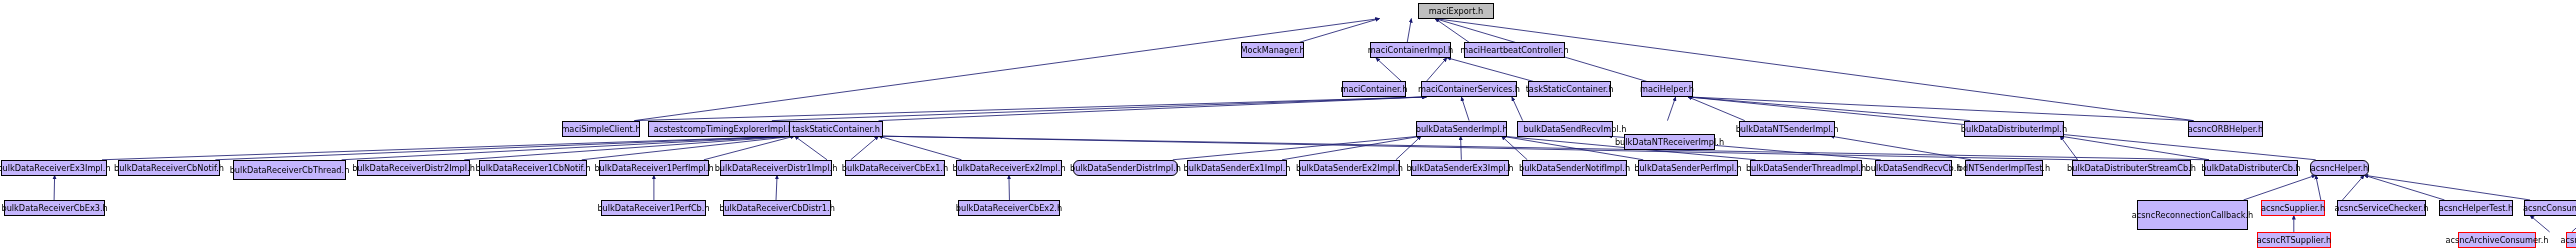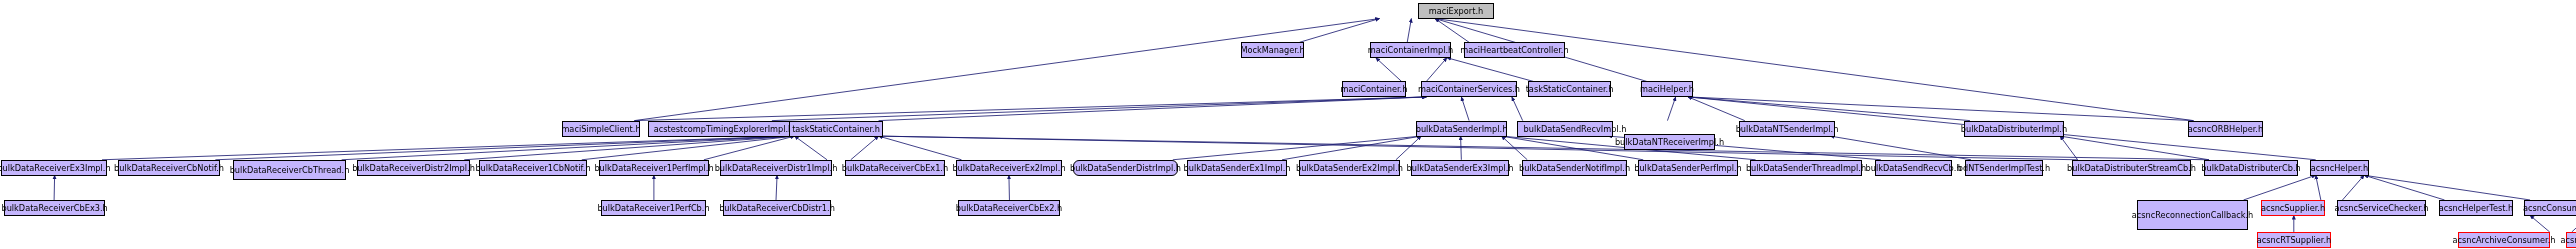--- a/index.html
+++ b/index.html
@@ -141,28 +141,28 @@
       <div class="node" style="left: 1187px; top: 160px; width: 100px; height: 15.5px;">bulkDataSenderEx1Impl.h</div>
       <div class="node" style="left: 1299px; top: 160px; width: 101px; height: 15.5px;">bulkDataSenderEx2Impl.h</div>
       <div class="node" style="left: 1411px; top: 160px; width: 98px; height: 15.5px;">bulkDataSenderEx3Impl.h</div>
       <div class="node" style="left: 1522px; top: 160px; width: 105px; height: 15.5px;">bulkDataSenderNotifImpl.h</div>
       <div class="node" style="left: 1638px; top: 160px; width: 100px; height: 15.5px;">bulkDataSenderPerfImpl.h</div>
       <div class="node" style="left: 1750px; top: 160px; width: 112px; height: 15.5px;">bulkDataSenderThreadImpl.h</div>
       <div class="node" style="left: 1875px; top: 160px; width: 77px; height: 15.5px;">bulkDataSendRecvCb.h</div>
       <div class="node" style="left: 1965px; top: 160px; width: 78px; height: 15.5px;">bdNTSenderImplTest.h</div>
       <div class="node" style="left: 2072px; top: 160px; width: 119px; height: 15.5px;">bulkDataDistributerStreamCb.h</div>
       <div class="node" style="left: 2204px; top: 160px; width: 94px; height: 15.5px;">bulkDataDistributerCb.h</div>
-      <div class="node" style="left: 2310px; top: 160px; width: 59px; height: 15.5px;">acsncHelper.h</div>
+      <div class="node" style="left: 2310px; top: 160px; width: 59px; height: 15.5px; border-radius: 6px;">acsncHelper.h</div>
       <div class="node" style="left: 4.1px; top: 200px; width: 101px; height: 15.5px;">bulkDataReceiverCbEx3.h</div>
       <div class="node" style="left: 601px; top: 200px; width: 105px; height: 15.5px;">bulkDataReceiver1PerfCb.h</div>
       <div class="node" style="left: 723px; top: 200px; width: 108px; height: 15.5px;">bulkDataReceiverCbDistr1.h</div>
       <div class="node" style="left: 958px; top: 200px; width: 102px; height: 15.5px;">bulkDataReceiverCbEx2.h</div>
       <div class="node" style="left: 2137px; top: 200px; width: 111px; height: 30px; text-align: center;">acsncReconnectionCallback.h</div>
       <div class="node truncated" style="left: 2261px; top: 200px; width: 64px; height: 15.5px;">acsncSupplier.h</div>
       <div class="node" style="left: 2337px; top: 200px; width: 89px; height: 15.5px;">acsncServiceChecker.h</div>
       <div class="node" style="left: 2439px; top: 200px; width: 74px; height: 15.5px;">acsncHelperTest.h</div>
       <div class="node" style="left: 2524px; top: 200px; width: 70px; height: 15.5px;">acsncConsumer.h</div>
       <div class="node truncated" style="left: 2257px; top: 232px; width: 74px; height: 15.5px;">acsncRTSupplier.h</div>
-      <div class="node truncated" style="left: 2458px; top: 232px; width: 92px; height: 15.5px;">acsncArchiveConsumer.h</div>
+      <div class="node truncated" style="left: 2458px; top: 232px; width: 78px; height: 15.5px;">acsncArchiveConsumer.h</div>
       <div class="node truncated" style="left: 2566px; top: 232px; width: 89px; height: 15.5px;">acsncSimpleConsumer.h</div>
     </div>
 </div>
 
 
 </body></html>

